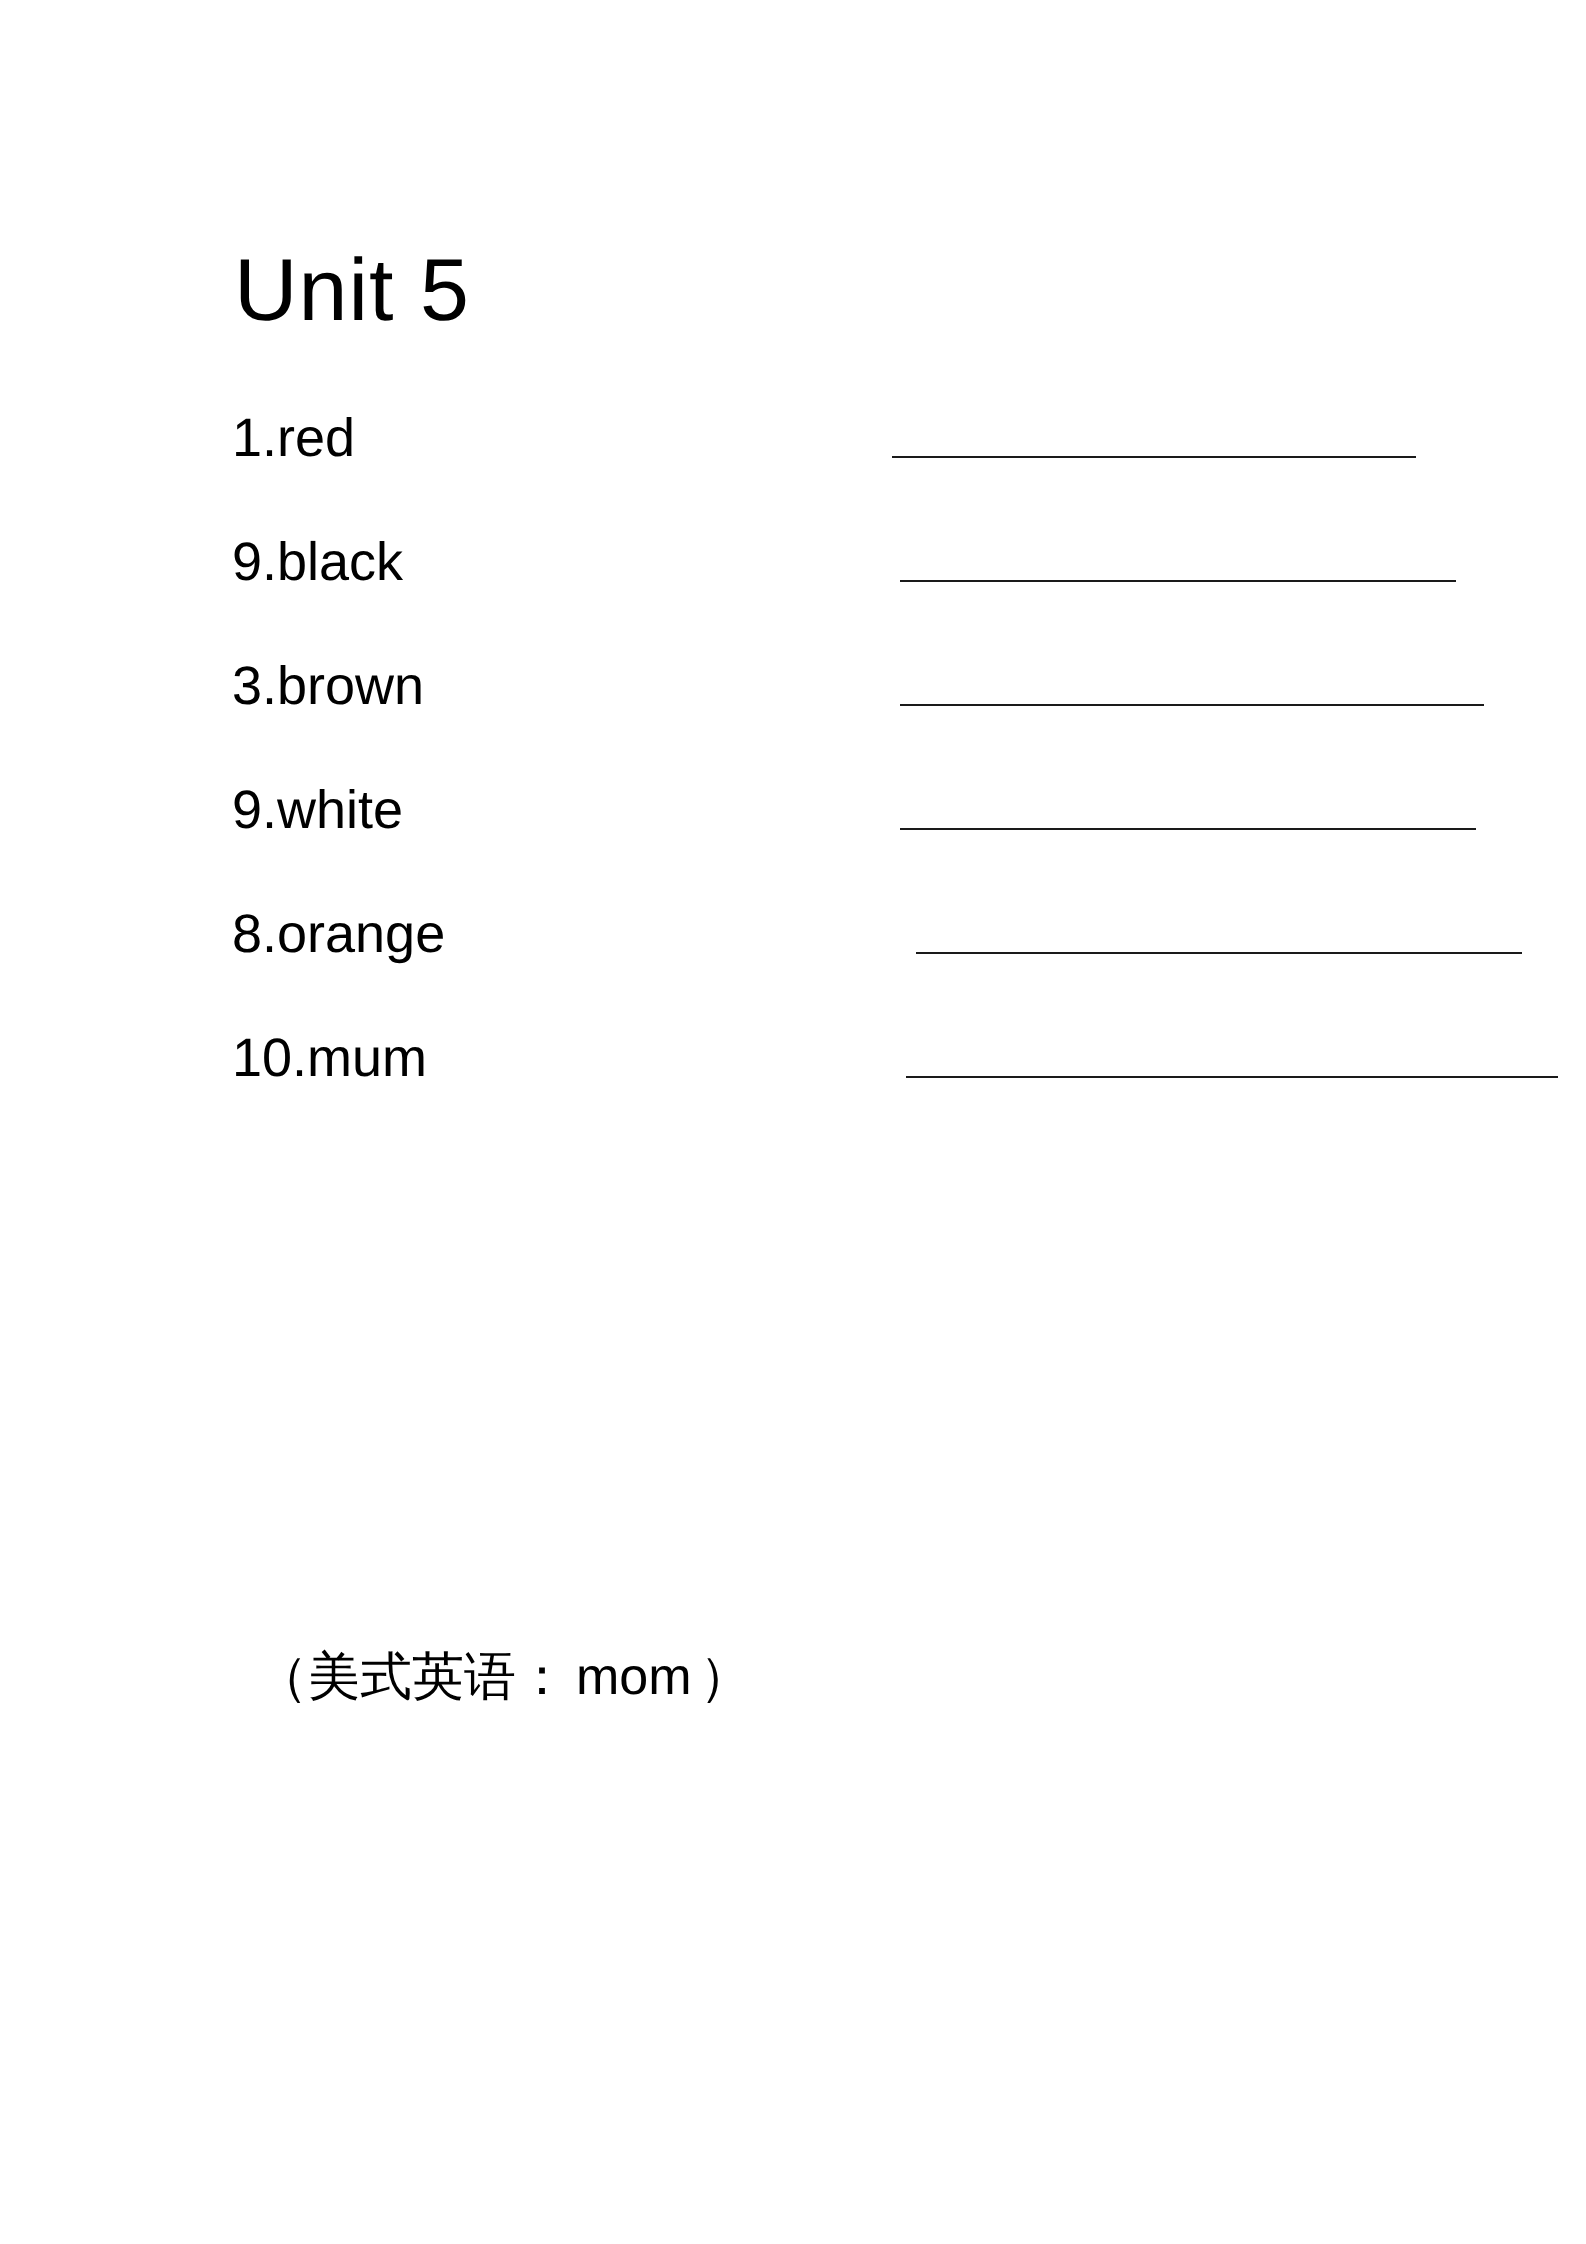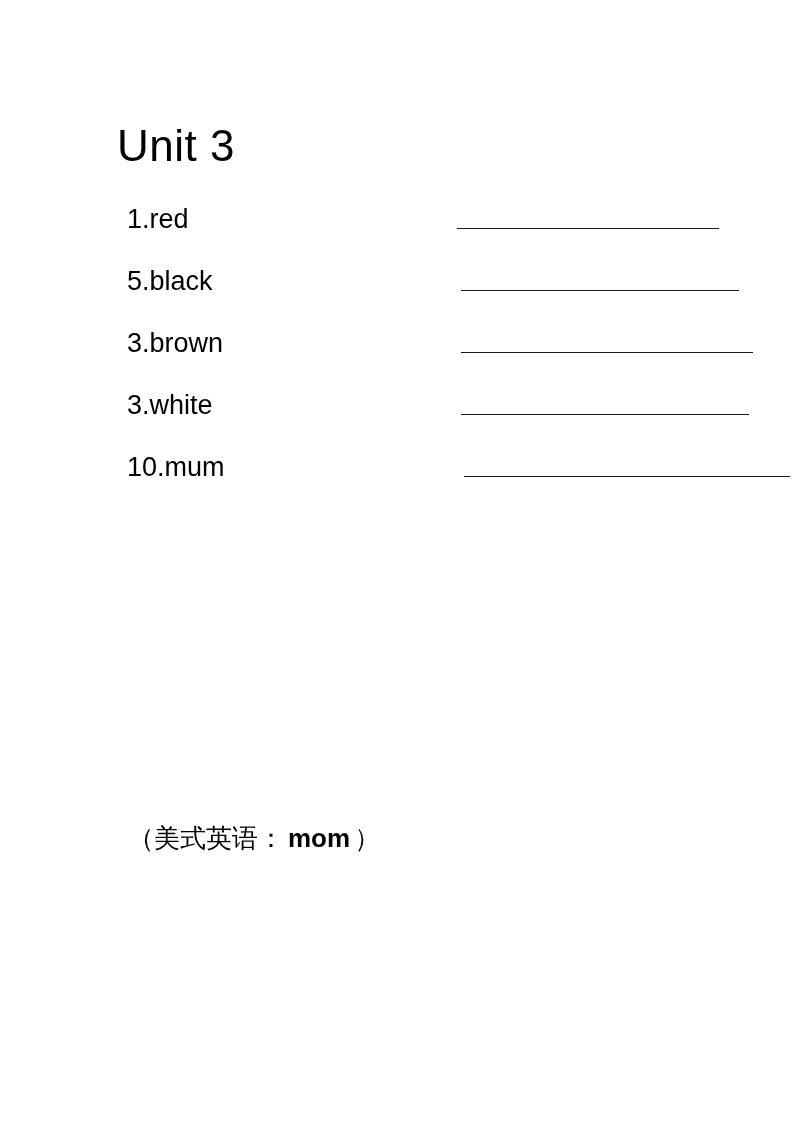--- a/index.html
+++ b/index.html
@@ -31,21 +31,21 @@
     top: 120px;
     font-size: 44px;
     line-height: 52px;
     font-weight: 400;
     letter-spacing: 0.5px;
     color: #000;
   }
 
   .word-list {
     position: absolute;
-    left: 127px;
+    left: 116px;
     top: 196px;
     width: 560px;
     text-decoration: underline;
   }
 
   .word-row {
     position: relative;
     height: 62px;
   }
 
@@ -72,55 +72,58 @@
     top: 820px;
     font-size: 26px;
     line-height: 36px;
     font-family: "DejaVu Sans", "Liberation Sans", sans-serif;
     color: #000;
     white-space: nowrap;
   }
   .note .mom {
     font-family: "Liberation Sans", sans-serif;
     padding: 0 4px;
-    font-weight: bold;
   }
 </style>
 </head>
 <body>
 
 <div class="page">
 
-  <div class="title">Unit 3</div>
+  <div class="title">Unit 5</div>
 
   <div class="word-list">
 
     <div class="word-row">
       <span class="word-label">1.red</span>
       <span class="blank-line" style="left:330px;width:262px;"></span>
     </div>
 
 
 
 
     <div class="word-row">
-      <span class="word-label">5.black</span>
+      <span class="word-label">9.black</span>
       <span class="blank-line" style="left:334px;width:278px;"></span>
     </div>
 
     <div class="word-row">
       <span class="word-label">3.brown</span>
       <span class="blank-line" style="left:334px;width:292px;"></span>
     </div>
 
     <div class="word-row">
-      <span class="word-label">3.white</span>
+      <span class="word-label">9.white</span>
       <span class="blank-line" style="left:334px;width:288px;"></span>
     </div>
 
+    <div class="word-row">
+      <span class="word-label">8.orange</span>
+      <span class="blank-line" style="left:342px;width:303px;"></span>
+    </div>
 
 
     <div class="word-row">
       <span class="word-label">10.mum</span>
       <span class="blank-line" style="left:337px;width:326px;"></span>
     </div>
 
   </div>
 
   <div class="note">

